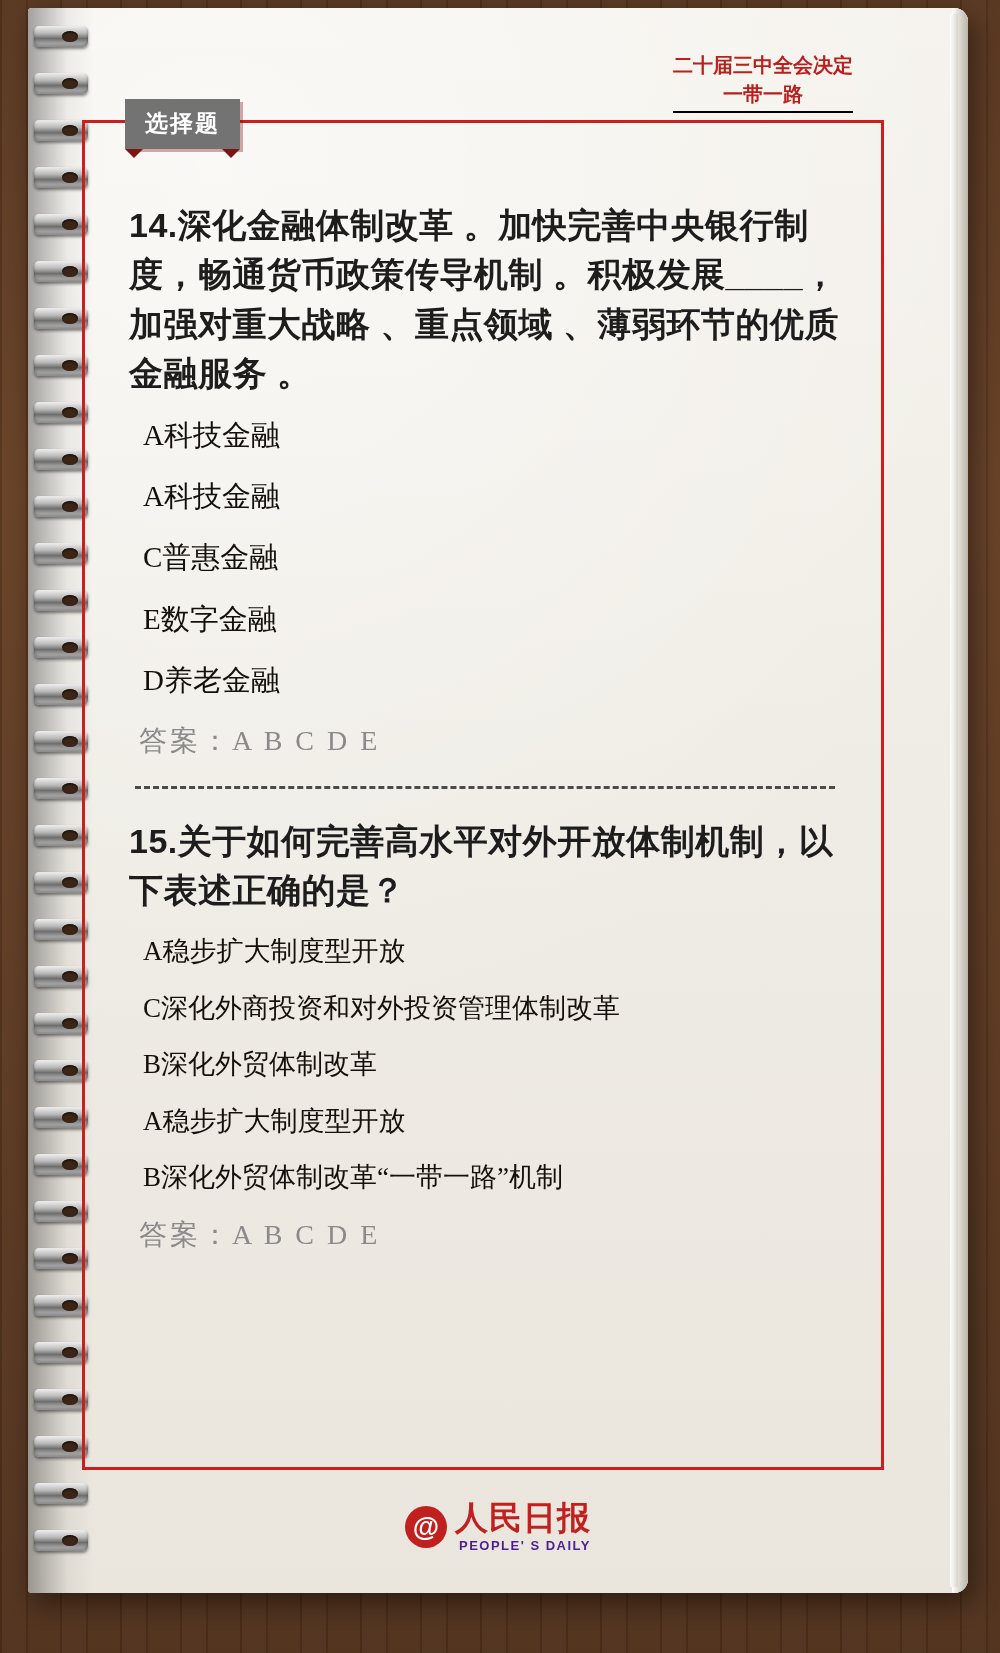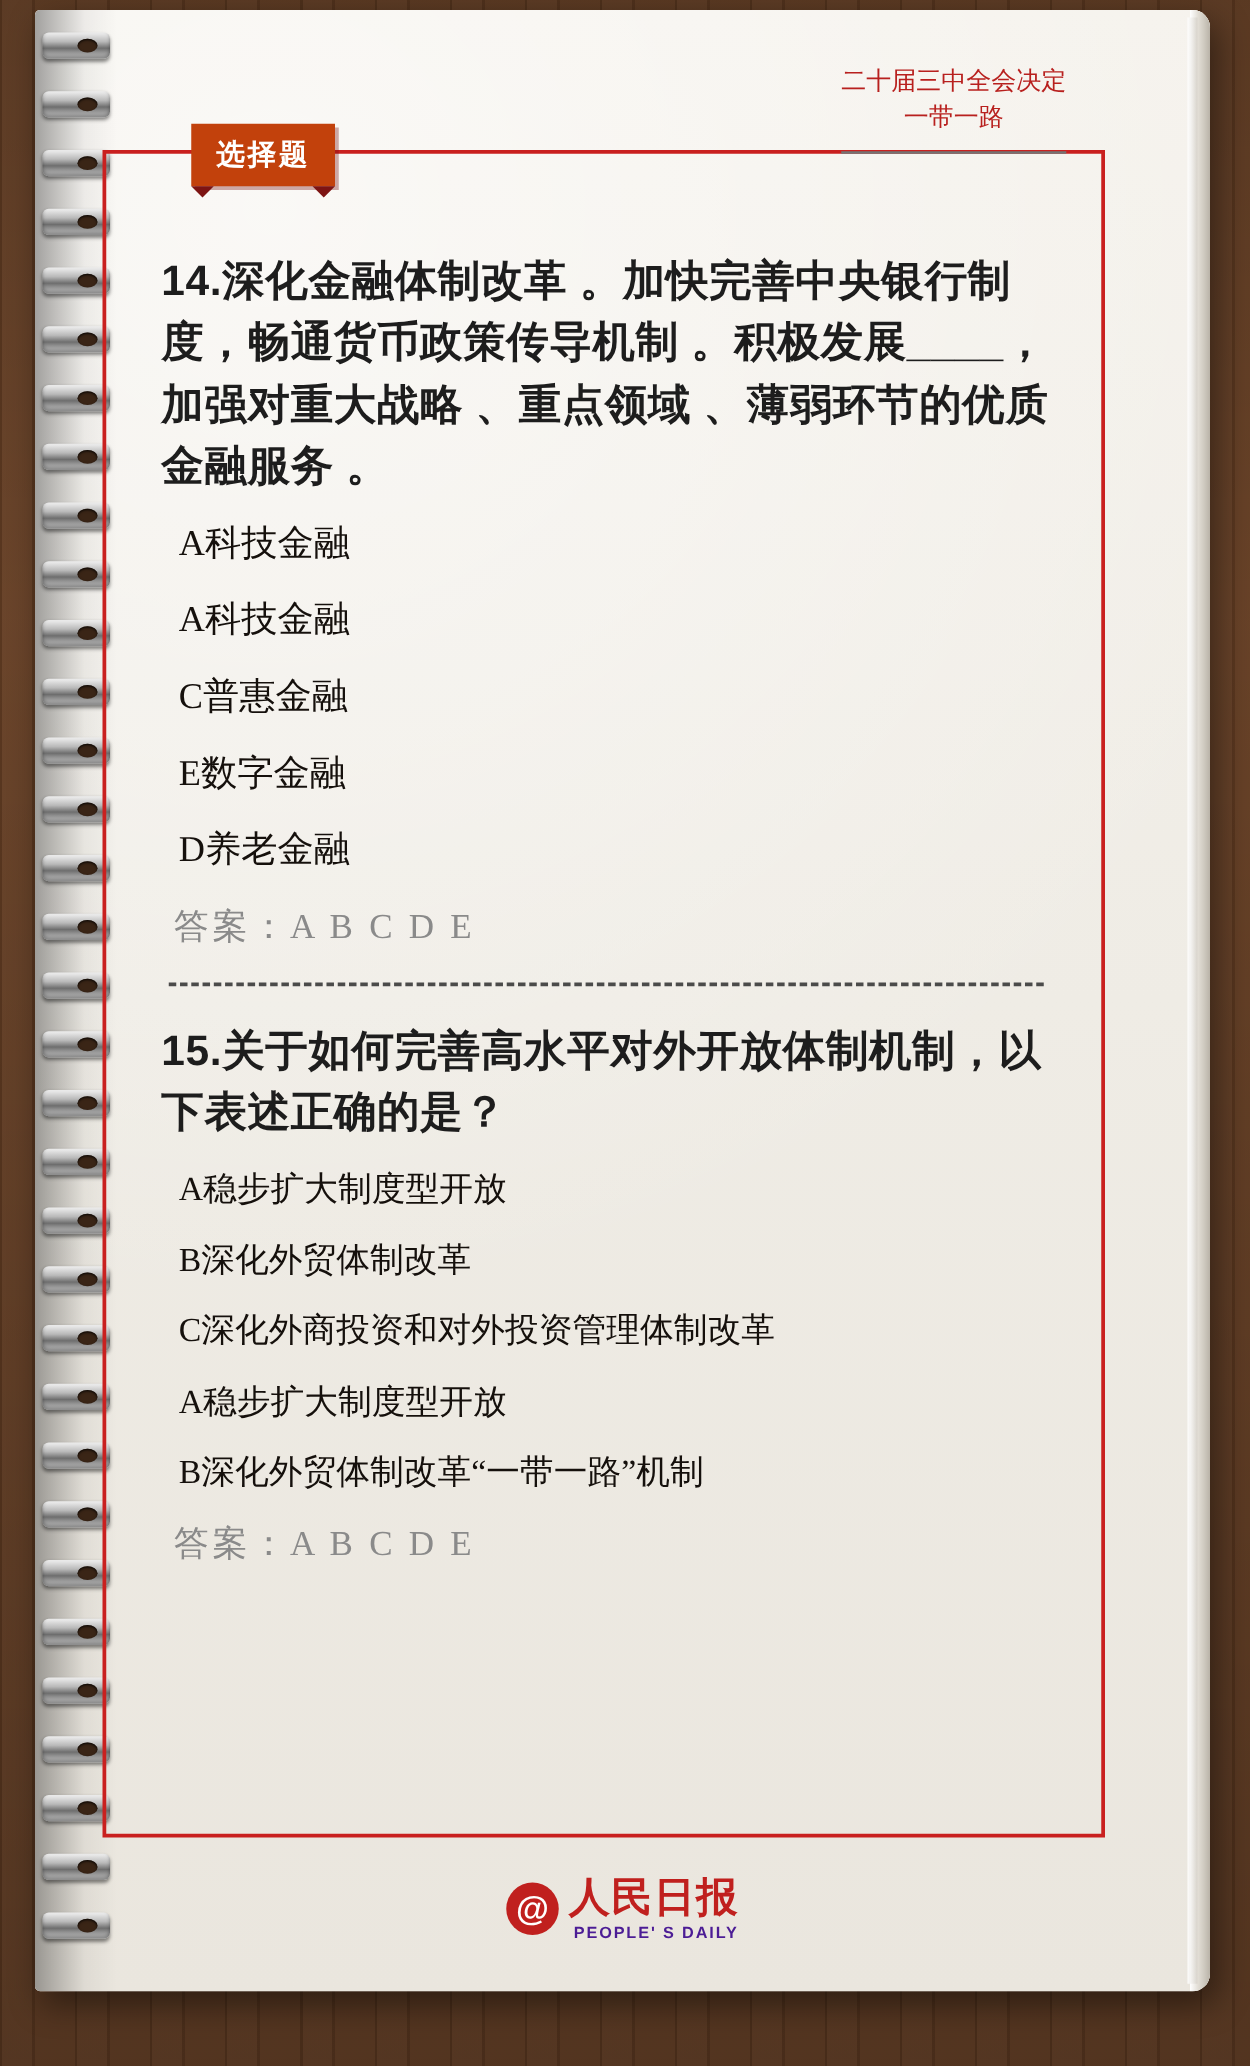--- a/index.html
+++ b/index.html
@@ -83,53 +83,52 @@
   .frame {
     position: absolute;
     left: 54px; top: 112px;
     width: 802px; height: 1350px;
     border: 3px solid #c9201f;
   }
 
   .badge {
     position: absolute;
     left: 40px; top: -24px;
-    background: #c2410c;
+    background: #737373;
     color: #ffffff;
     font-family: "Liberation Sans", "DejaVu Sans", sans-serif;
     font-weight: bold;
     font-size: 23px;
     letter-spacing: 2px;
     padding: 9px 20px 10px;
     box-shadow: 3px 3px 0 rgba(120,18,18,0.35);
-    margin-left: 28px;
   }
   .badge::before, .badge::after {
     content: "";
     position: absolute;
     bottom: -9px;
     width: 0; height: 0;
     border-left: 9px solid transparent;
     border-right: 9px solid transparent;
     border-top: 9px solid #7d1413;
   }
   .badge::before { left: 0; }
   .badge::after { right: 0; }
 
   .kicker {
     position: absolute;
     right: 28px; top: -72px;
     text-align: center;
     color: #b8201e;
     font-family: "Liberation Sans", "DejaVu Sans", sans-serif;
-    font-weight: normal;
+    font-weight: bold;
     font-size: 20px;
     line-height: 1.45;
-    border-bottom: 2px solid #737373;
-    padding-bottom: 12px;
+    border-bottom: 2px solid #000000;
+    padding-bottom: 2px;
   }
 
   .content {
     position: absolute;
     left: 0; right: 0; top: 0;
     padding: 78px 40px 0 44px;
   }
 
   .qblock { margin-bottom: 6px; }
 
@@ -375,22 +374,22 @@
         </div>
         <p class="answer">答案：A B C D E</p>
       </div>
 
       <div class="divider"></div>
 
       <div class="qblock q2">
         <p class="qtitle">15.关于如何完善高水平对外开放体制机制，以下表述正确的是？</p>
         <div class="options">
           <p class="option">A稳步扩大制度型开放</p>
+          <p class="option">C深化外商投资和对外投资管理体制改革</p>
           <p class="option">B深化外贸体制改革</p>
-          <p class="option">C深化外商投资和对外投资管理体制改革</p>
           <p class="option">A稳步扩大制度型开放</p>
           <p class="option">B深化外贸体制改革“一带一路”机制</p>
         </div>
         <p class="answer">答案：A B C D E</p>
       </div>
 
     </div>
   </div>
 
   <div class="footer">

